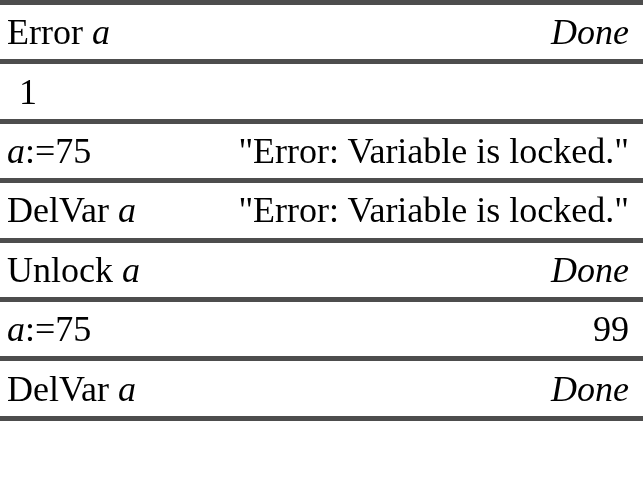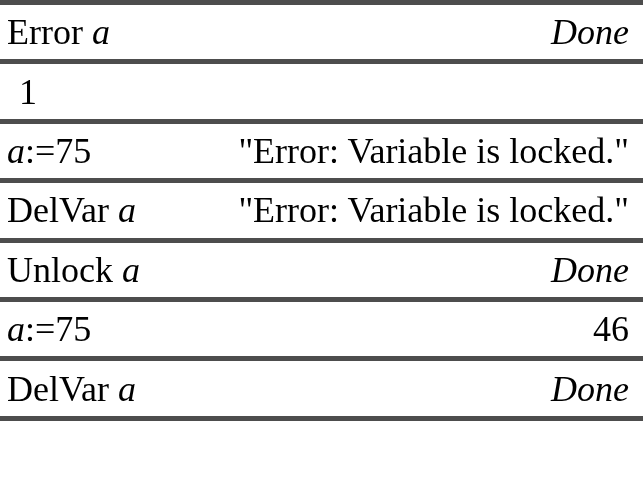--- a/index.html
+++ b/index.html
@@ -76,19 +76,19 @@
     <div class="history-row">
     <span class="cell-input"><span>DelVar </span><span class="it">a</span></span>
     <span class="cell-output"><span>"Error: Variable is locked."</span></span>
   </div>
     <div class="history-row">
     <span class="cell-input"><span>Unlock </span><span class="it">a</span></span>
     <span class="cell-output"><span class="it">Done</span></span>
   </div>
     <div class="history-row">
     <span class="cell-input"><span class="it">a</span><span>:=75</span></span>
-    <span class="cell-output"><span>46</span></span>
+    <span class="cell-output"><span>99</span></span>
   </div>
     <div class="history-row">
     <span class="cell-input"><span>DelVar </span><span class="it">a</span></span>
     <span class="cell-output"><span class="it">Done</span></span>
   </div>
   </div>
 
 </body></html>

